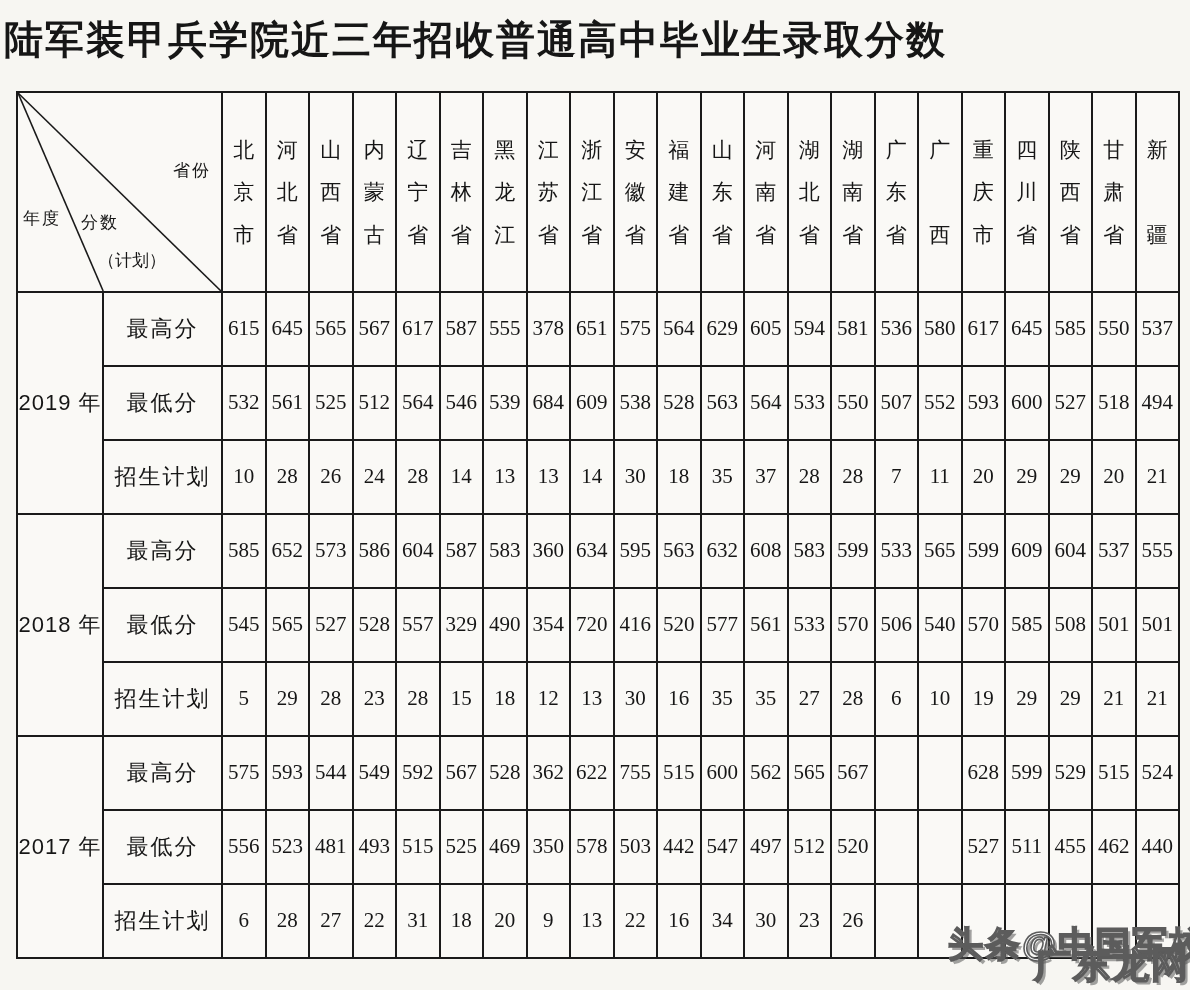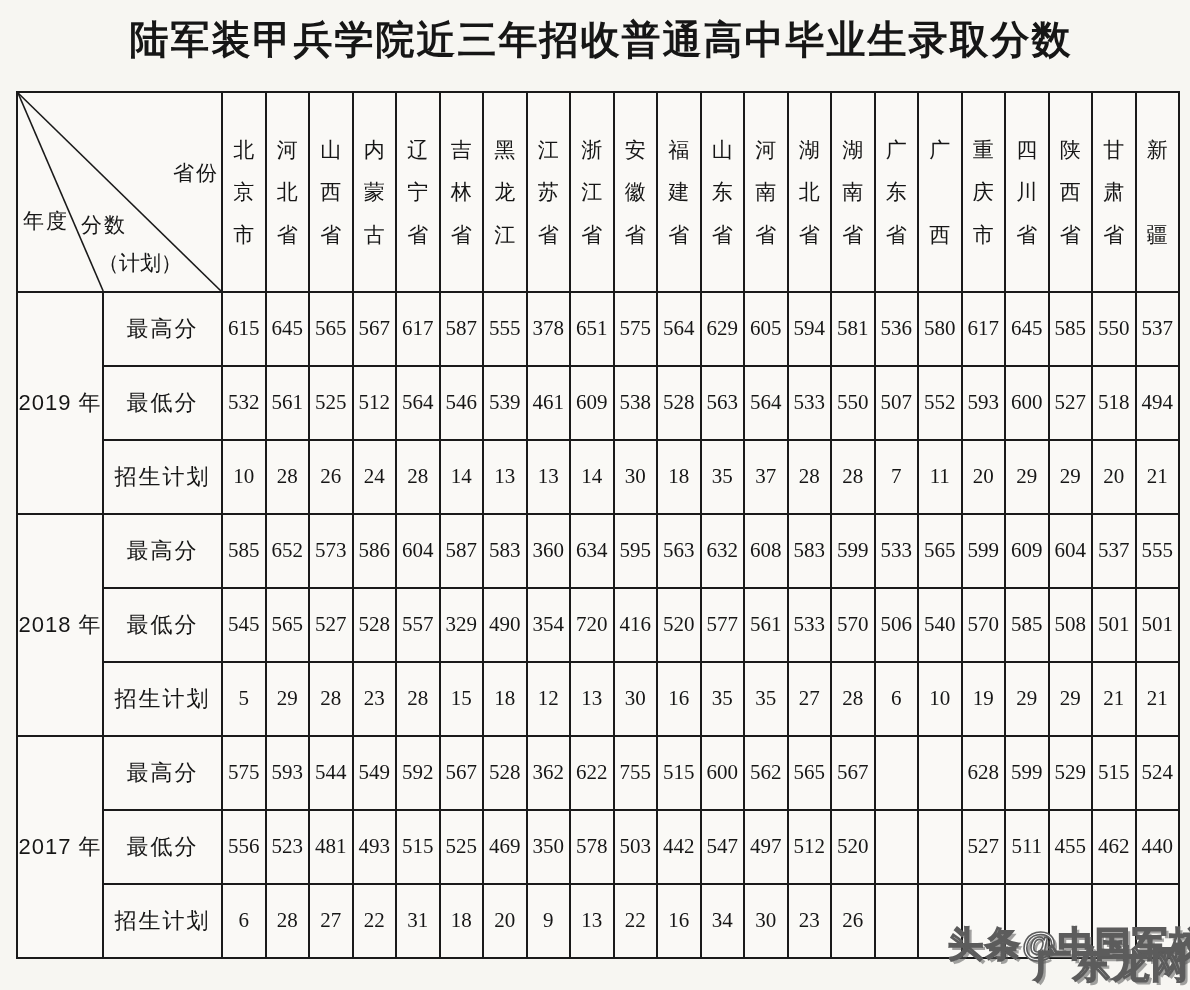--- a/index.html
+++ b/index.html
@@ -2,39 +2,39 @@
 <html><head>
 <meta charset="utf-8">
 <style>
   html,body{margin:0;padding:0}
   body{
     width:1190px;height:990px;position:relative;overflow:hidden;
     background:#f7f6f2;color:#161616;
     font-family:"Liberation Sans","DejaVu Sans",sans-serif;
   }
   .title{
-    margin:16px 0 0 12px;text-align:center;
+    margin:16px 0 0 4px;text-align:left;
     font-size:39px;font-weight:bold;letter-spacing:2px;line-height:1.25;font-family:Liberation Serif, serif;
   }
   table.score{
     border-collapse:collapse;table-layout:fixed;
     width:1164px;margin:26px 0 0 16px;
     background:#faf9f6;
   }
   table.score td{
     border:2px solid #1a1a1a;text-align:center;vertical-align:middle;
     padding:0;overflow:hidden;
   }
   tr.hdr{height:200px}
   tr.row{height:74px}
   
   td.corner{position:relative}
   td.corner svg{position:absolute;left:0;top:0;width:100%;height:100%;display:block}
   td.corner svg line{stroke:#1a1a1a;stroke-width:1.6}
-  .lbl{position:absolute;font-size:21px;white-space:nowrap;letter-spacing:2px}
+  .lbl{position:absolute;font-size:17px;white-space:nowrap;letter-spacing:2px}
   .lbl-province{left:155px;top:66px}
   .lbl-year{left:5px;top:114px}
   .lbl-score{left:63px;top:118px}
   .lbl-plan{left:80px;top:156px;letter-spacing:0}
   
   .vtext{
     height:106px;margin:0 auto;display:flex;flex-direction:column;
     justify-content:space-between;align-items:center;
     font-size:21px;line-height:1;font-weight:500;
   }
@@ -277,21 +277,21 @@
       </tr>
       <tr class="row">
         <td class="rlabel">最低分</td>
         <td class="num">532</td>
         <td class="num">561</td>
         <td class="num">525</td>
         <td class="num">512</td>
         <td class="num">564</td>
         <td class="num">546</td>
         <td class="num">539</td>
-        <td class="num">461</td>
+        <td class="num">684</td>
         <td class="num">609</td>
         <td class="num">538</td>
         <td class="num">528</td>
         <td class="num">563</td>
         <td class="num">564</td>
         <td class="num">533</td>
         <td class="num">550</td>
         <td class="num">507</td>
         <td class="num">552</td>
         <td class="num">593</td>

